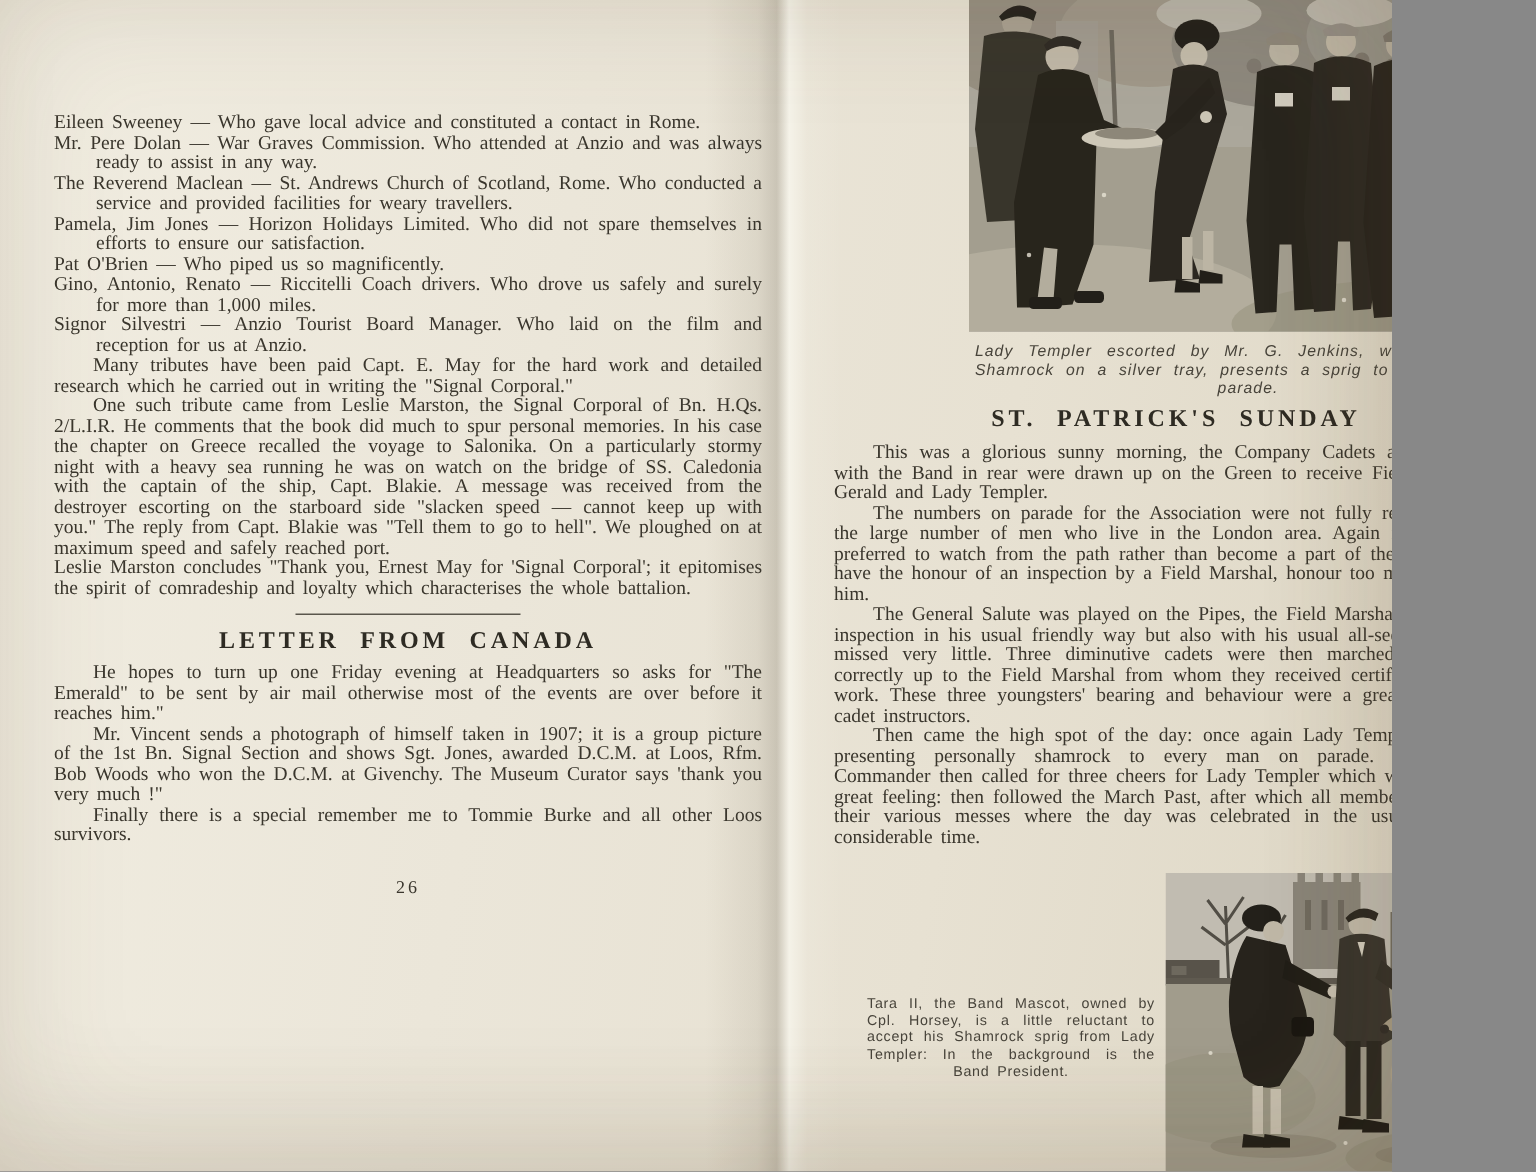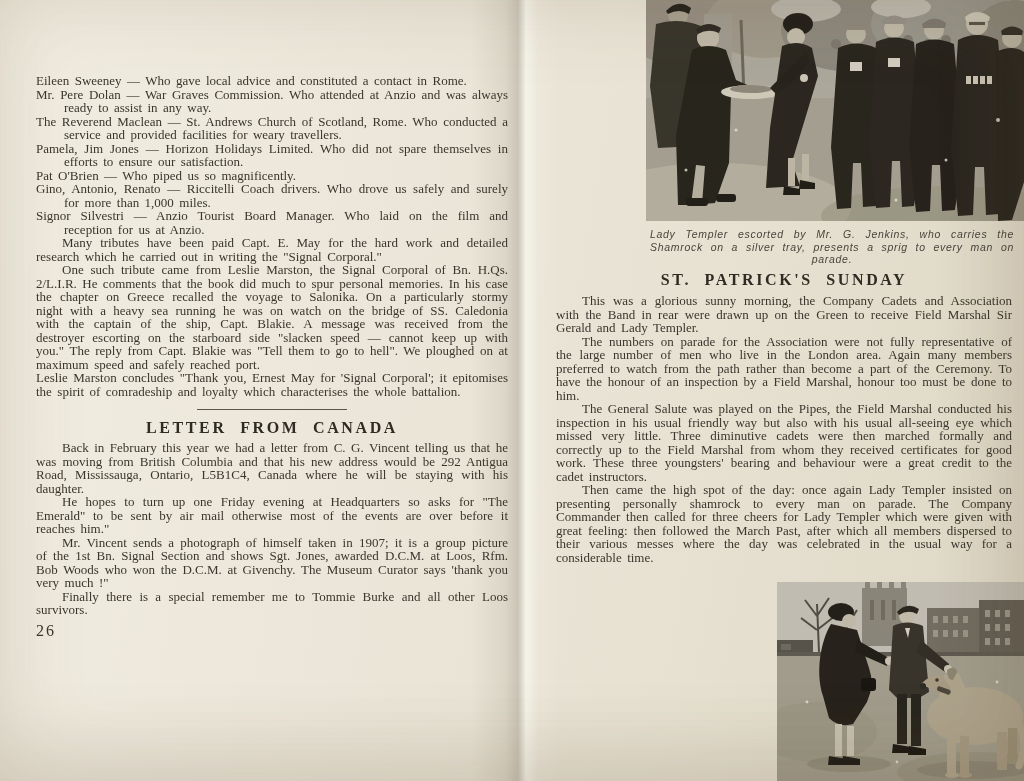--- a/index.html
+++ b/index.html
@@ -1,17 +1,17 @@
 <!DOCTYPE html>
 <html><head>
 <meta charset="utf-8">
 <style>
   html,body{margin:0;padding:0;background:#888;}
   .scan{
-    position:relative;width:1024px;height:781px;overflow:hidden;
+    position:relative;width:928px;height:781px;overflow:hidden;
     background:linear-gradient(100deg,#f1ede1 0%,#ebe6d9 38%,#e7e1d2 68%,#ded7c5 100%);
     font-family:"Liberation Serif", serif;color:#3a362d;
   }
   .scan::after{
     content:'';position:absolute;inset:0;pointer-events:none;
     box-shadow:inset 0 0 90px rgba(96,78,50,.14), inset -25px -35px 70px rgba(96,78,50,.10);
   }
   .spine{
     position:absolute;left:470px;top:0;width:92px;height:781px;pointer-events:none;
     background:linear-gradient(90deg,rgba(101,92,72,0) 0%,rgba(101,92,72,.10) 38%,rgba(62,54,38,.18) 52%,rgba(255,255,248,.55) 61%,rgba(255,255,248,.12) 74%,rgba(101,92,72,0) 100%);
@@ -23,21 +23,21 @@
   p.ind{margin:0;text-indent:26px;}
   p.noind{margin:0;text-indent:0;}
   .sec-head{
     margin:0;text-align:center;font-weight:bold;font-size:16px;line-height:18px;
     letter-spacing:2.6px;word-spacing:7px;color:#2e2b23;
   }
   .head-signal{margin-top:29px;margin-bottom:4px;}
   .head-letter{margin-top:7px;margin-bottom:4px;}
   .head-stpat{margin-bottom:5px;}
   .divider{width:150px;height:1px;background:#5a564c;margin:11px auto 9px auto;}
-  .page-num{margin-top:7px;text-align:left;font-size:16px;letter-spacing:2px;color:#3a362d;}
+  .page-num{margin-top:22px;text-align:center;font-size:12px;letter-spacing:2px;color:#3a362d;}
   .caption{
     position:absolute;font-family:"Liberation Sans", sans-serif;color:#48443b;
     text-align:justify;text-align-last:center;
   }
   .caption-top{left:650px;top:228px;width:364px;font-size:10.5px;line-height:12.6px;letter-spacing:.7px;word-spacing:3px;font-style:italic;}
   .caption-bottom{left:578px;top:664px;width:192px;font-size:9.5px;line-height:11.2px;letter-spacing:.5px;word-spacing:2px;}
   .photo{position:absolute;box-shadow:inset 0 0 0 1px rgba(80,76,66,.45);}
   .photo-top{left:646px;top:0;width:378px;height:221px;}
   .photo-bottom{left:777px;top:582px;width:247px;height:199px;}
   .photo svg{display:block;}
@@ -60,21 +60,20 @@
       <p>Signor Silvestri — Anzio Tourist Board Manager. Who laid on the film and reception for us at Anzio.</p>
     </div>
 
     <p class="ind">Many tributes have been paid Capt. E. May for the hard work and detailed research which he carried out in writing the "Signal Corporal."</p>
     <p class="ind">One such tribute came from Leslie Marston, the Signal Corporal of Bn. H.Qs. 2/L.I.R. He comments that the book did much to spur personal memories. In his case the chapter on Greece recalled the voyage to Salonika. On a particularly stormy night with a heavy sea running he was on watch on the bridge of SS. Caledonia with the captain of the ship, Capt. Blakie. A message was received from the destroyer escorting on the starboard side "slacken speed — cannot keep up with you." The reply from Capt. Blakie was "Tell them to go to hell". We ploughed on at maximum speed and safely reached port.</p>
     <p class="noind">Leslie Marston concludes "Thank you, Ernest May for 'Signal Corporal'; it epitomises the spirit of comradeship and loyalty which characterises the whole battalion.</p>
 
     <div class="divider"></div>
 
     <h2 class="sec-head head-letter">LETTER FROM CANADA</h2>
-    <p class="ind">Back in February this year we had a letter from C. G. Vincent telling us that he was moving from British Columbia and that his new address would be 292 Antigua Road, Mississauga, Ontario, L5B1C4, Canada where he will be staying with his daughter.</p>
     <p class="ind">He hopes to turn up one Friday evening at Headquarters so asks for "The Emerald" to be sent by air mail otherwise most of the events are over before it reaches him."</p>
     <p class="ind">Mr. Vincent sends a photograph of himself taken in 1907; it is a group picture of the 1st Bn. Signal Section and shows Sgt. Jones, awarded D.C.M. at Loos, Rfm. Bob Woods who won the D.C.M. at Givenchy. The Museum Curator says 'thank you very much !"</p>
     <p class="ind">Finally there is a special remember me to Tommie Burke and all other Loos survivors.</p>
 
     <div class="page-num">26</div>
   </div>
 
   <div class="photo photo-top">
     <svg width="378" height="221" viewBox="0 0 378 221" xmlns="http://www.w3.org/2000/svg">
       <rect width="378" height="221" fill="#aeaaa0"></rect>
@@ -268,14 +267,15 @@
       </g>
       <g fill="#efebde" opacity="0.8">
         <circle cx="30" cy="120" r="1.4"></circle>
           <circle cx="220" cy="100" r="1.4"></circle>
           <circle cx="120" cy="180" r="1.4"></circle>
       </g>
       <rect width="247" height="199" fill="#8e785a" opacity="0.06"></rect>
     </svg>
   </div>
 
+  <div class="caption caption-bottom">Tara II, the Band Mascot, owned by Cpl. Horsey, is a little reluctant to accept his Shamrock sprig from Lady Templer: In the background is the Band President.</div>
 
 </div>
 
 </body></html>

